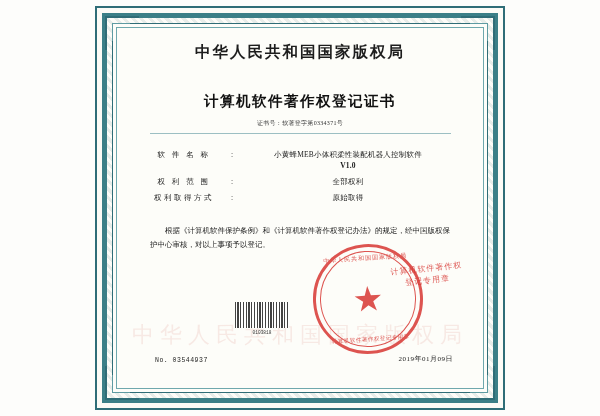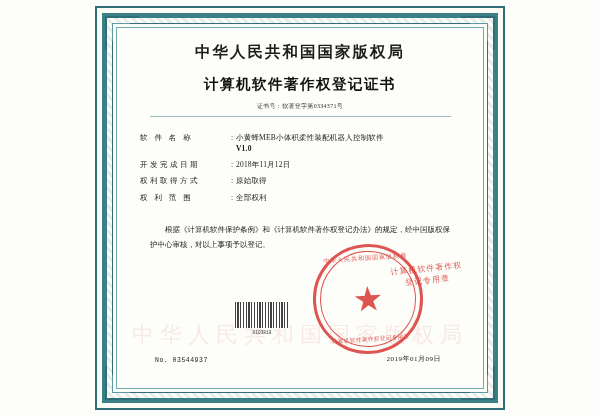--- a/index.html
+++ b/index.html
@@ -83,21 +83,21 @@
     color:#1d1d1d;
     margin-top:8px;
     font-weight:bold;
     font-family:"Liberation Serif", serif;
   }
   .title-main{
     text-align:center;
     font-size:14.5px;
     letter-spacing:1.5px;
     color:#111;
-    margin-top:12px;
+    margin-top:29px;
     font-weight:bold;
   }
   .cert-no{
     text-align:center;
     font-size:6px;
     color:#333;
     margin-top:8px;
     letter-spacing:0.3px;
   }
   .cert-no .lbl{color:#444;}
@@ -112,20 +112,21 @@
     margin:12px auto 0 auto;
     width:320px;
     border-collapse:collapse;
     font-size:7.5px;
     color:#1b1b1b;
   }
   table.fields td{
     padding:2.5px 0;
     vertical-align:top;
     line-height:1.5;
+    text-align:center;
   }
   td.label{
     width:88px;
     letter-spacing:2.5px;
     white-space:nowrap;
     text-align:left;
   }
   td.colon{width:8px;text-align:center;}
   td.value{letter-spacing:0.2px;}
   .value .line2{display:block;font-weight:bold;}
@@ -215,21 +216,21 @@
   .footer-no{
     position:absolute;
     left:30px;bottom:18px;
     font-size:6.5px;
     color:#222;
     letter-spacing:0.5px;
     font-family:"Liberation Mono", monospace;
   }
   .footer-date{
     position:absolute;
-    right:34px;bottom:18px;
+    right:22px;bottom:18px;
     font-size:7px;
     color:#1b1b1b;
     letter-spacing:0.5px;
   }
   
   .watermark{
     position:absolute;
     left:0;right:0;bottom:60px;
     text-align:center;
     font-size:22px;
@@ -270,34 +271,29 @@
         <tbody>
             <tr>
           <td class="label">软 件 名 称</td>
           <td class="colon">:</td>
           <td class="value">
             <span>小黄蜂MEB小体积柔性装配机器人控制软件</span>
             <span class="line2">V1.0</span>
           </td>
         </tr>
         <tr>
-          <td class="label">开发完成日期</td>
+          <td class="label">权 利 范 围</td>
           <td class="colon">:</td>
-          <td class="value">2018年11月12日</td>
+          <td class="value">全部权利</td>
         </tr>
         <tr>
           <td class="label">权利取得方式</td>
           <td class="colon">:</td>
           <td class="value">原始取得</td>
         </tr>
-        <tr>
-          <td class="label">权 利 范 围</td>
-          <td class="colon">:</td>
-          <td class="value">全部权利</td>
-        </tr>
       </tbody>
         </table>
 
       <div class="para">根据《计算机软件保护条例》和《计算机软件著作权登记办法》的规定，经中国版权保护中心审核，对以上事项予以登记。</div>
 
       <div class="barcode"></div>
       <div class="barcode-num">0103818</div>
 
       <div class="seal-side">
         <span>计算机软件著作权</span><br>

